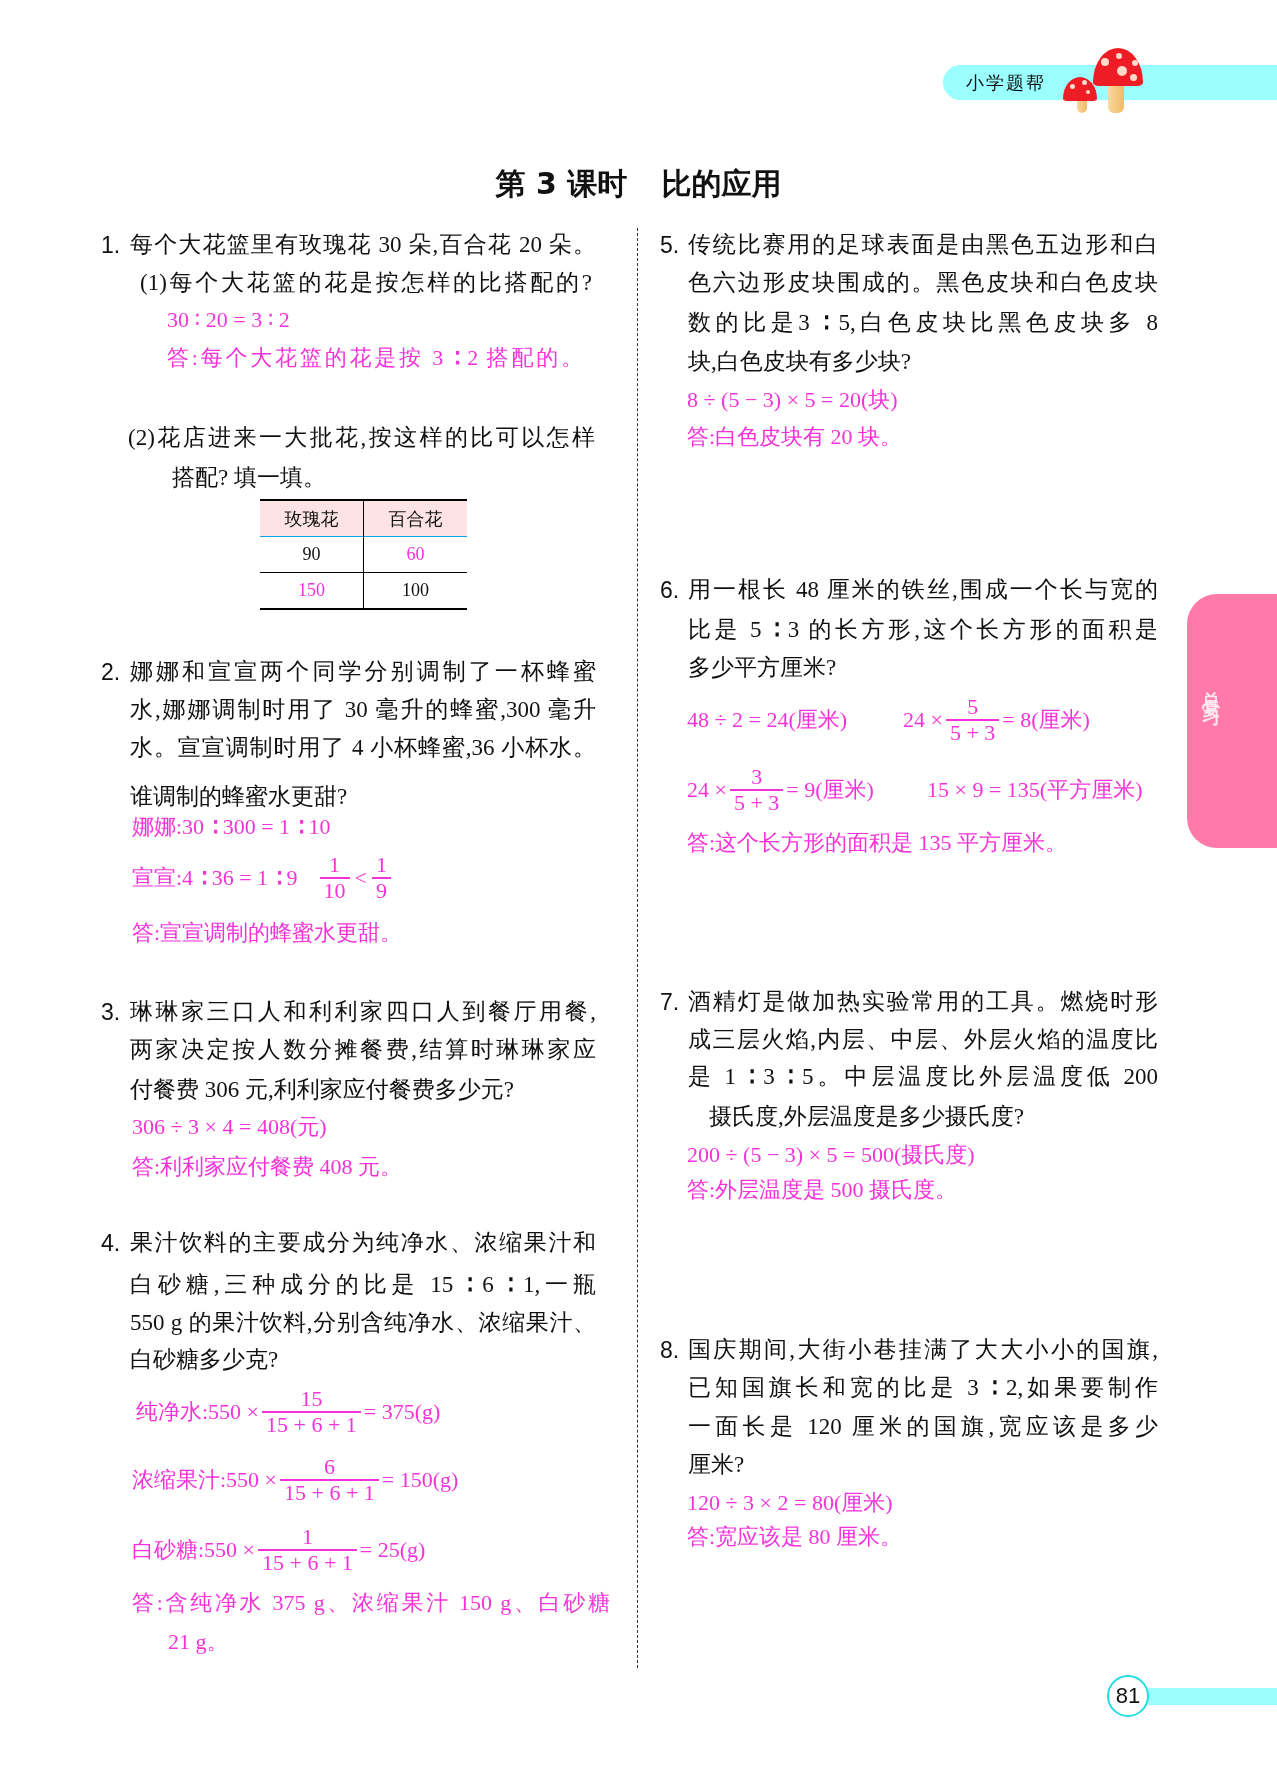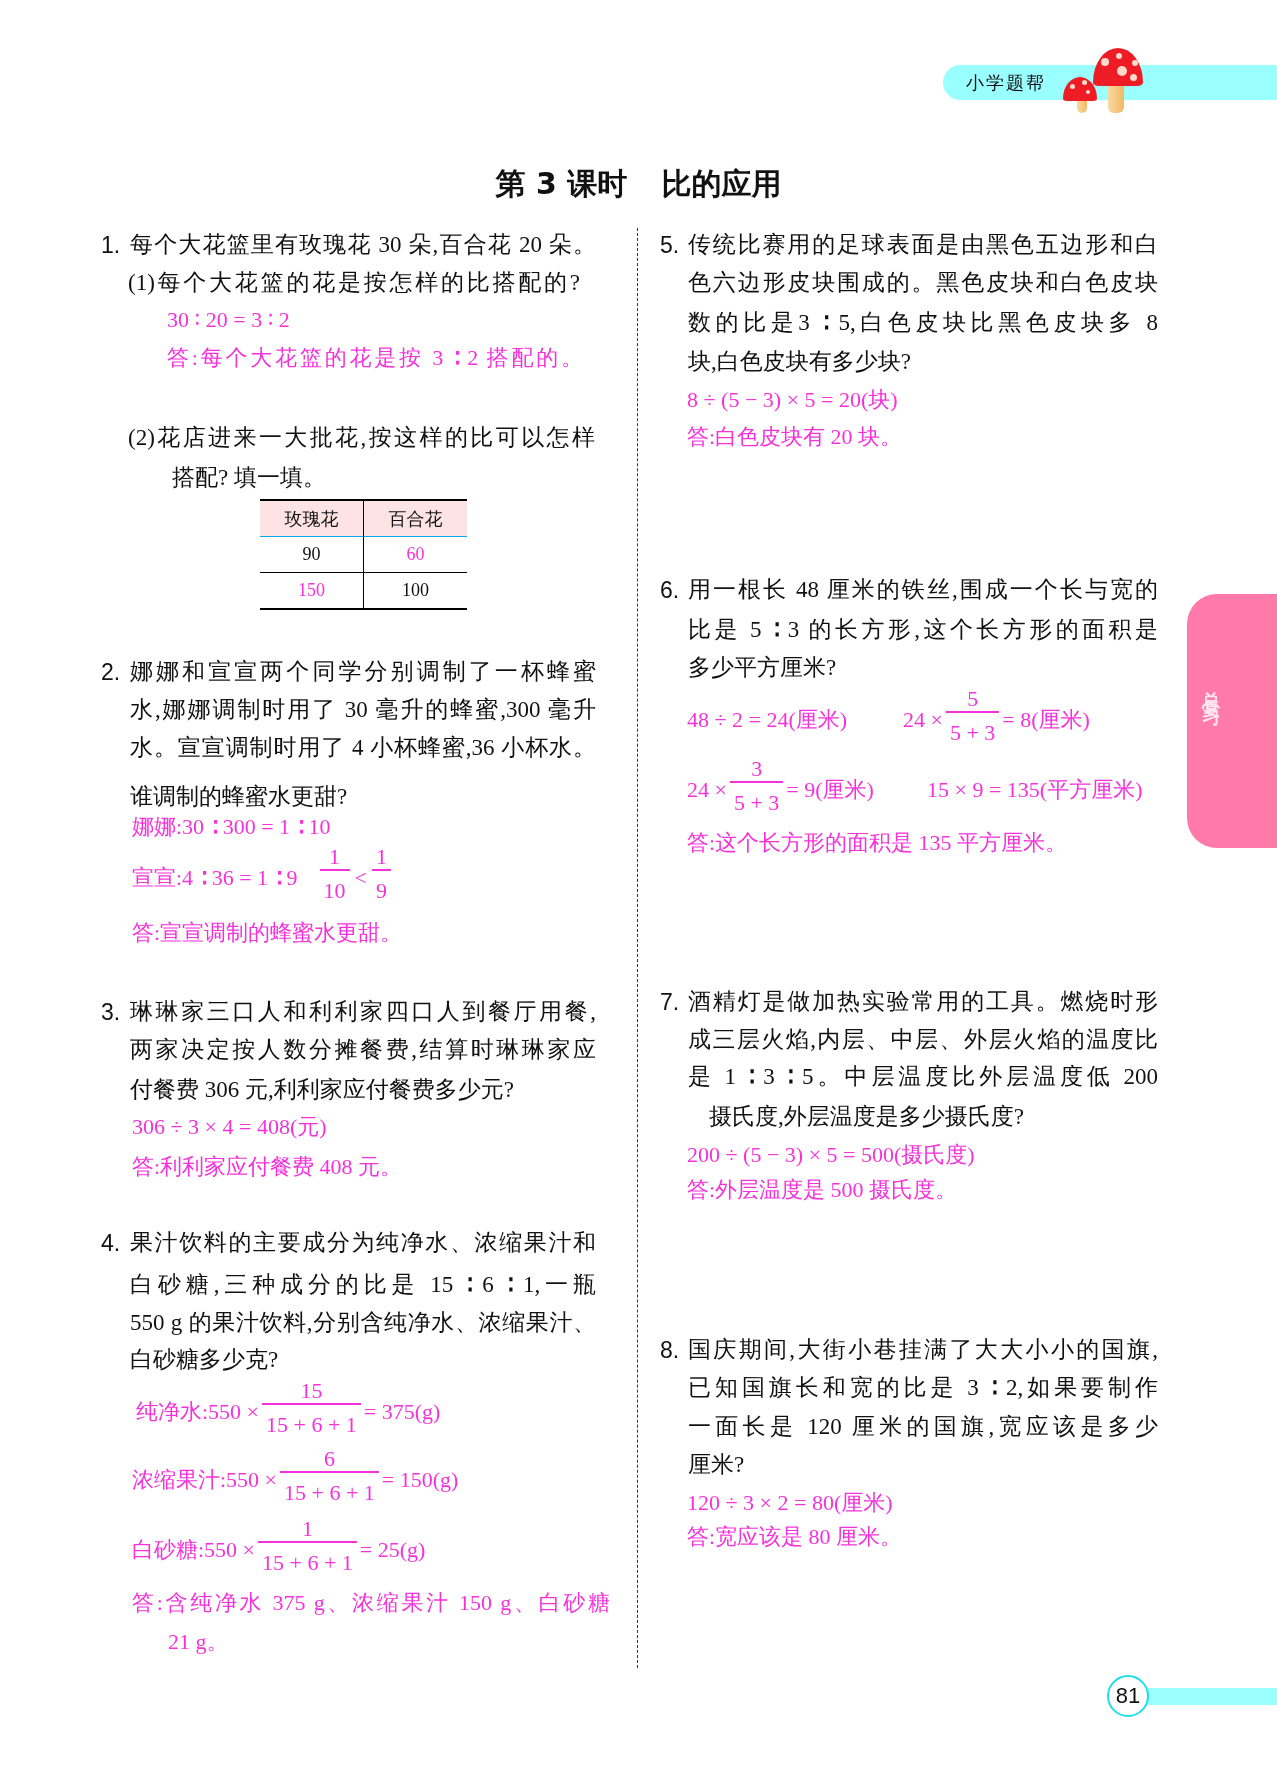--- a/index.html
+++ b/index.html
@@ -10,21 +10,21 @@
        font-family:"Liberation Serif","DejaVu Serif",serif;color:#111;}
   .line{position:absolute;height:30px;line-height:30px;font-size:23px;white-space:nowrap;}
   .j{text-align:justify;text-align-last:justify;}
   .num{position:absolute;height:30px;line-height:30px;font-size:23px;
        font-family:"Liberation Sans","DejaVu Sans",sans-serif;}
   .ans{color:var(--answer);font-size:22px;}
   .row{position:absolute;height:50px;display:flex;align-items:center;white-space:nowrap;
        color:var(--answer);font-size:22px;}
   .frac{display:inline-flex;flex-direction:column;align-items:center;margin:0 3px;}
   .frac .n{line-height:24px;padding:0 4px;}
-  .frac .d{line-height:24px;padding:8px 4px;border-top:2px solid var(--answer);}
+  .frac .d{line-height:24px;padding:0 4px;border-top:2px solid var(--answer);}
   .op{margin:0 2px;}
 
   
   .hdr-bar{position:absolute;left:943px;top:65px;width:334px;height:35px;background:var(--cyan);
            border-radius:18px 0 0 18px;}
   .hdr-text{position:absolute;left:966px;top:65px;height:35px;line-height:35px;font-size:18px;
             font-family:"DejaVu Sans",sans-serif;letter-spacing:2px;color:#111;}
   .mush-cap{position:absolute;background:#ee1c24;border-radius:50% 50% 12% 12% / 90% 90% 10% 10%;}
   .mush-stem{position:absolute;background:linear-gradient(90deg,#f8d9a0,#f3b866);border-radius:4px 4px 6px 6px;}
   .dot{position:absolute;background:#ffd9c9;border-radius:50%;}
@@ -75,21 +75,21 @@
 
 <div class="title">
   <span>第 3 课时</span><span>比的应用</span>
 </div>
 
 <div class="divider"></div>
 
 <div>
   <div class="num" style="left:101px;top:230px;">1.</div>
   <div class="line j" style="left:130px;top:230px;width:466px;">每个大花篮里有玫瑰花 30 朵,百合花 20 朵。</div>
-  <div class="line j" style="left:128px;top:268px;width:452px;">(1)每个大花篮的花是按怎样的比搭配的?</div>
+  <div class="line j" style="left:140px;top:268px;width:452px;">(1)每个大花篮的花是按怎样的比搭配的?</div>
   <div class="line ans" style="left:167px;top:305px;">30 ∶ 20 = 3 ∶ 2</div>
   <div class="line ans j" style="left:167px;top:343px;width:416px;">答:每个大花篮的花是按 3 ∶ 2 搭配的。</div>
   <div class="line j" style="left:128px;top:423px;width:467px;">(2)花店进来一大批花,按这样的比可以怎样</div>
   <div class="line" style="left:172px;top:463px;">搭配? 填一填。</div>
   <table class="tbl">
     <thead>
       <tr>
         <th>玫瑰花</th>
         <th>百合花</th>
       </tr>

